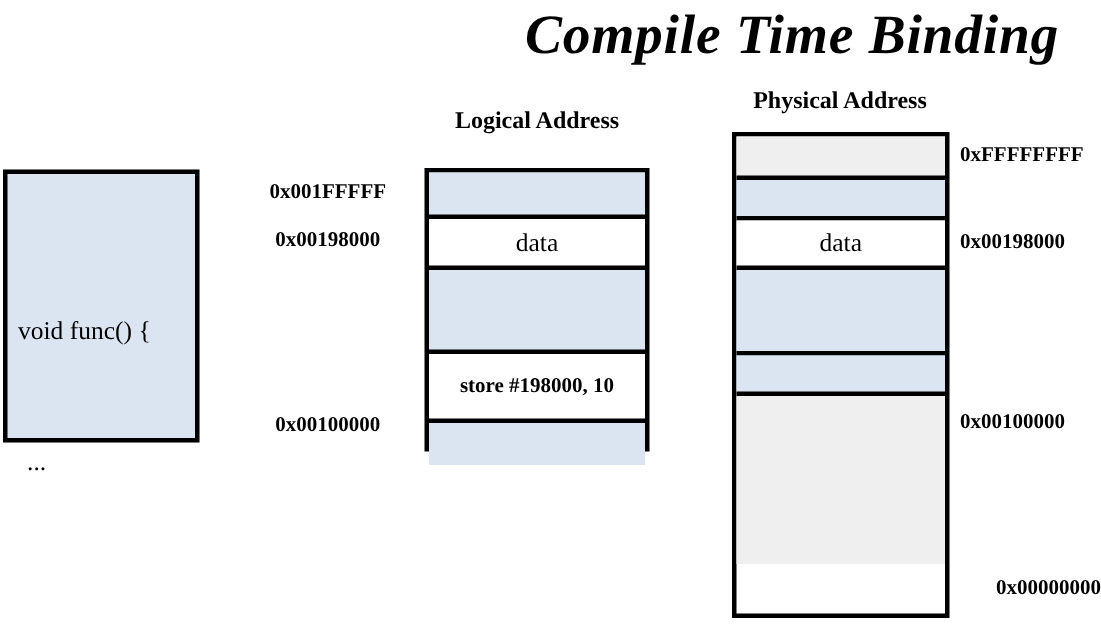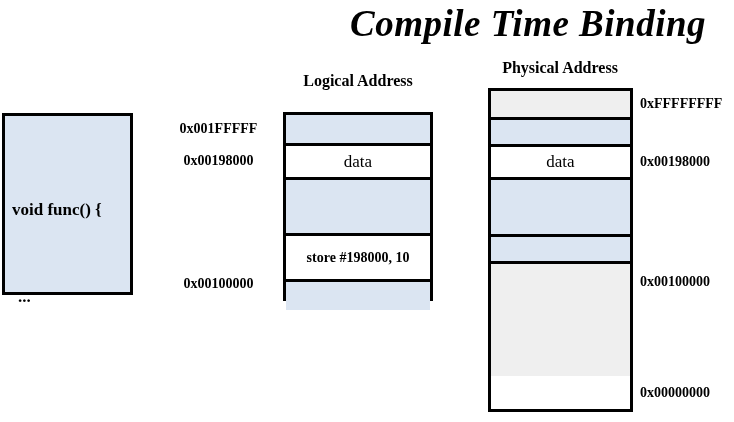--- a/index.html
+++ b/index.html
@@ -18,22 +18,22 @@
     letter-spacing: 0.5px;
     line-height: 48px;
     font-style: italic;
   }
   
   .code-box {
     position: absolute; left: 2px; top: 113px;
     width: 131px; height: 182px;
     background: var(--segment-blue, #dbe5f2);
     border: 3px solid #000;
-    padding: 21px 6px 0 7px;
-    font-size: 17px; font-weight: 700;
+    padding: 32px 6px 0 7px;
+    font-size: 17px; font-weight: 400;
     line-height: 29px;
     white-space: pre;
   }
   .code-line.indent { padding-left: 6px; }
   
   .col-header {
     position: absolute;
     font-size: 16px; font-weight: bold;
     text-align: center;
   }
@@ -72,21 +72,21 @@
     line-height: 18px;
   }
   .addr-left  { left: 160px; width: 117px; text-align: center; }
   .addr-right { left: 640px; width: 94px;  text-align: left; }
   .lbl-l-top    { top: 120px; }
   .lbl-l-data   { top: 152px; }
   .lbl-l-bottom { top: 275px; }
   .lbl-p-top    { top: 95px; }
   .lbl-p-data   { top: 153px; }
   .lbl-p-low    { top: 273px; }
-  .lbl-p-bottom { top: 384px; }
+  .lbl-p-bottom { top: 384px; text-align: right; }
 </style>
 </head>
 <body>
 
 <div>
 
   <div class="title">Compile Time Binding</div>
 
   <div class="code-box">
     <div class="code-line">void func() {</div>

